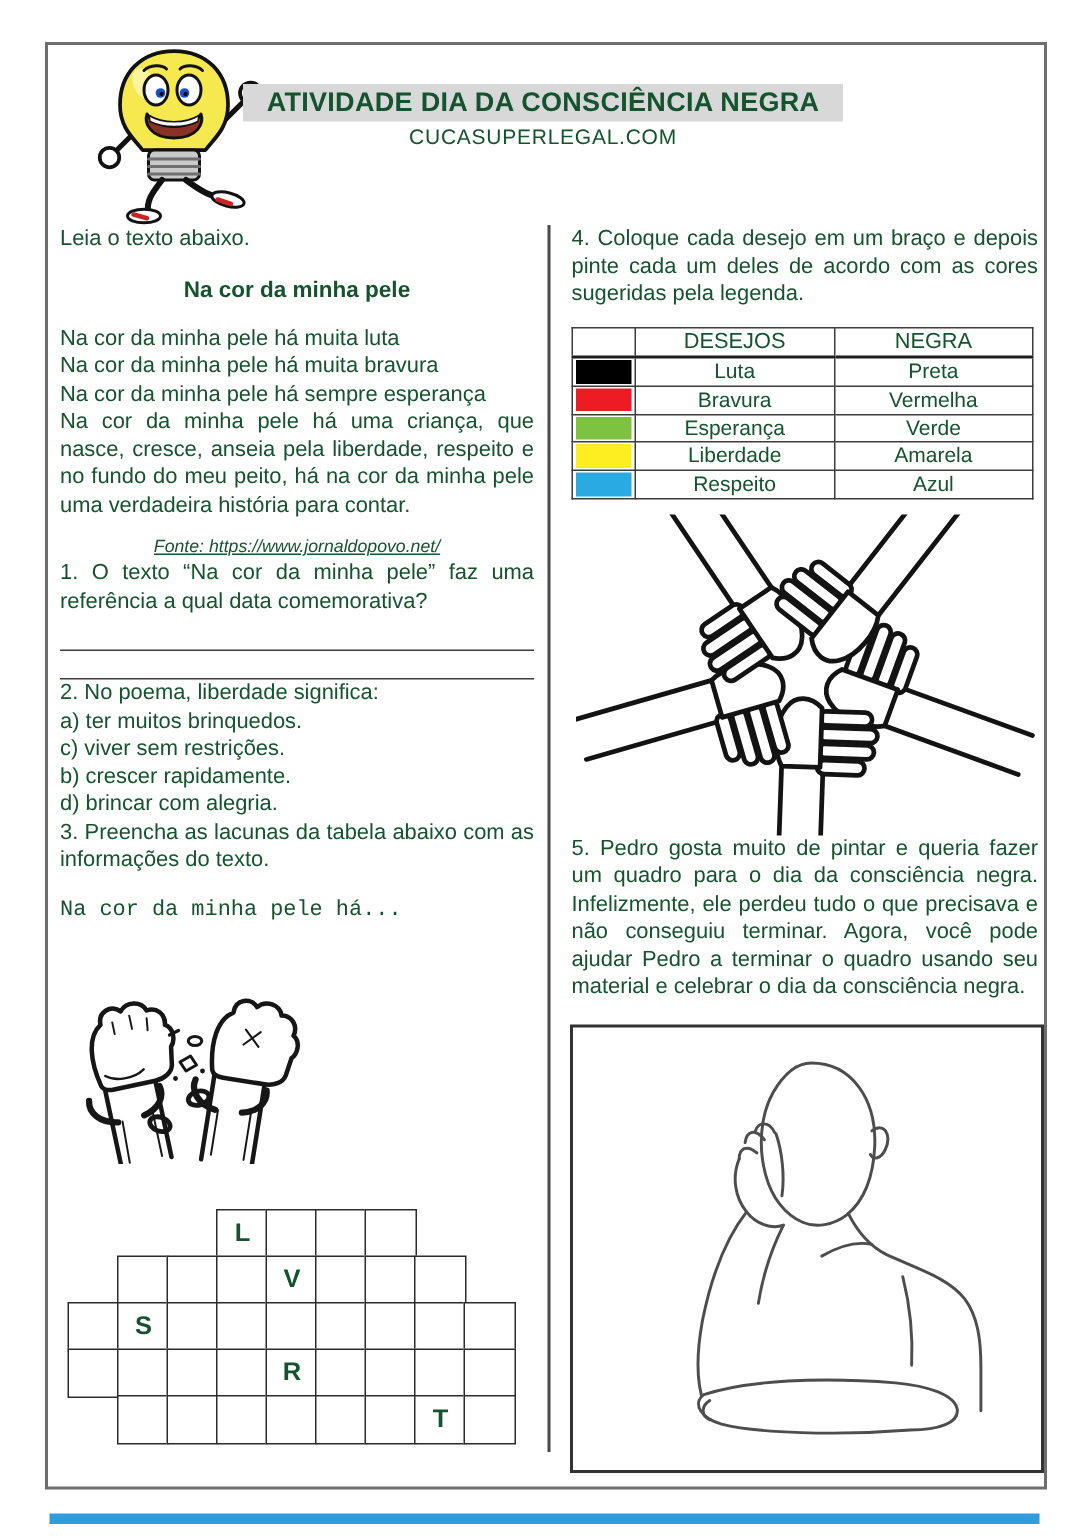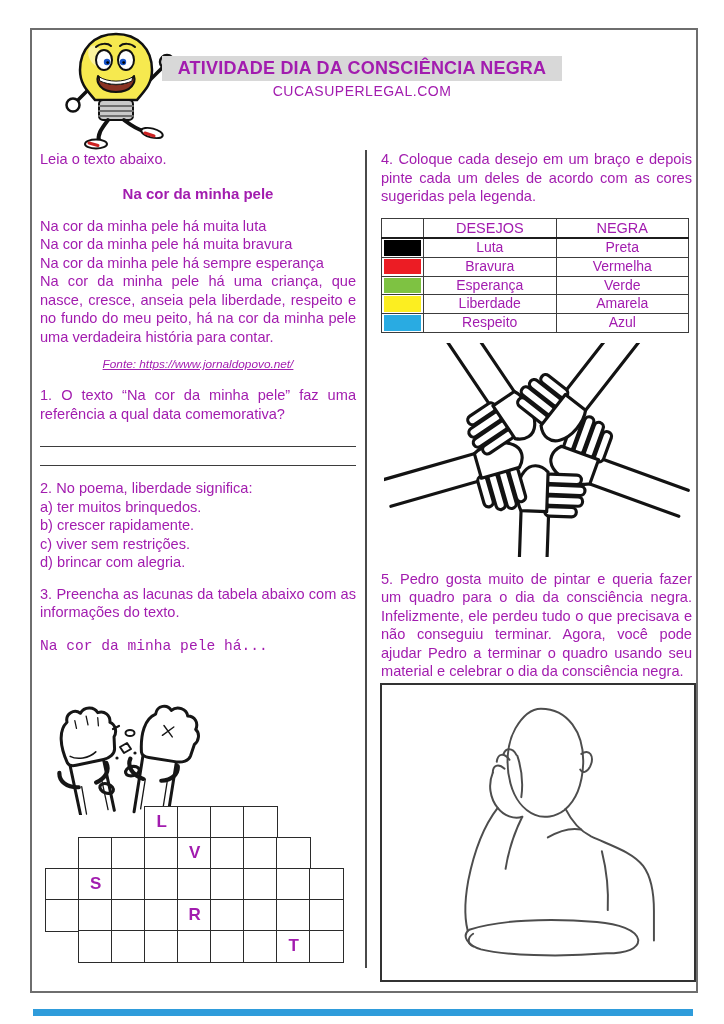--- a/index.html
+++ b/index.html
@@ -1,38 +1,38 @@
 <!DOCTYPE html>
 <html><head>
 <meta charset="utf-8">
 <style>
   html,body{margin:0;padding:0;background:#fff;}
   #canvas{position:relative;width:724px;height:1024px;background:#fff;overflow:hidden;
-          font-family:"Liberation Sans",sans-serif;color:#a21caf;}
+          font-family:"Liberation Sans",sans-serif;color:#14532d;}
   .page-border{position:absolute;left:30px;top:28px;width:664px;height:961px;
                border:2px solid #6e6e6e;}
   .divider{position:absolute;left:365px;top:150px;width:2px;height:818px;background:#4a4a4a;}
   .bottom-bar{position:absolute;left:33px;top:1009px;width:660px;height:7px;}
 
   
   .mascot{position:absolute;left:52px;top:30px;width:128px;height:120px;}
   .header-center{position:absolute;left:30px;top:56px;width:664px;text-align:center;}
   .title{display:inline-block;background:#d8d8d8;padding:2px 16px;font-weight:bold;
          font-size:18px;letter-spacing:.2px;}
   .subtitle{font-weight:normal;font-size:14px;letter-spacing:.5px;margin-top:2px;}
 
   
   .col{position:absolute;font-size:14.6px;line-height:1.27;}
   .col-left{left:40px;top:150px;width:316px;}
   .col-right{left:381px;top:150px;width:311px;}
   .just{text-align:justify;}
   .poem-title{font-weight:bold;text-align:center;margin:15px 0 14px 0;font-size:15px;}
   .poem div{white-space:nowrap;}
   .source{font-style:italic;font-size:11.8px;text-align:center;margin-top:11px;line-height:1.35;text-decoration:underline;}
-  .q{margin-top:13px;}
+  .q{margin-top:0;}
   .answer-line{height:17px;border-bottom:1.5px solid #3d3d3d;}
   .answer-line + .answer-line{margin-top:1px;}
   .blanks{margin-top:6px;}
   .options div{margin-top:0;}
   .lead{margin-top:15px;font-family:Liberation Mono, monospace;}
   .fists{margin-top:7px;margin-left:2px;display:block;}
 
   
   .crossword{position:absolute;left:47px;top:806px;}
   .cw-row{display:flex;}
@@ -113,22 +113,22 @@
     <div class="q just">1. O texto “Na cor da minha pele” faz uma referência a qual data comemorativa?</div>
     <div class="blanks">
       <div class="answer-line"></div>
       <div class="answer-line"></div>
     </div>
 
     <div class="q">
       <div>2. No poema, liberdade significa:</div>
       <div class="options">
         <div>a) ter muitos brinquedos.</div>
+        <div>c) viver sem restrições.</div>
         <div>b) crescer rapidamente.</div>
-        <div>c) viver sem restrições.</div>
         <div>d) brincar com alegria.</div>
       </div>
     </div>
 
     <div class="q just">3. Preencha as lacunas da tabela abaixo com as informações do texto.</div>
     <div class="lead">Na cor da minha pele há...</div>
 
     <svg class="fists" width="172" height="152" viewBox="0 0 172 152" xmlns="http://www.w3.org/2000/svg">
       <g stroke="#161616" stroke-width="3" fill="#fff" stroke-linecap="round" stroke-linejoin="round">
         <g transform="rotate(-12 46 110)">

